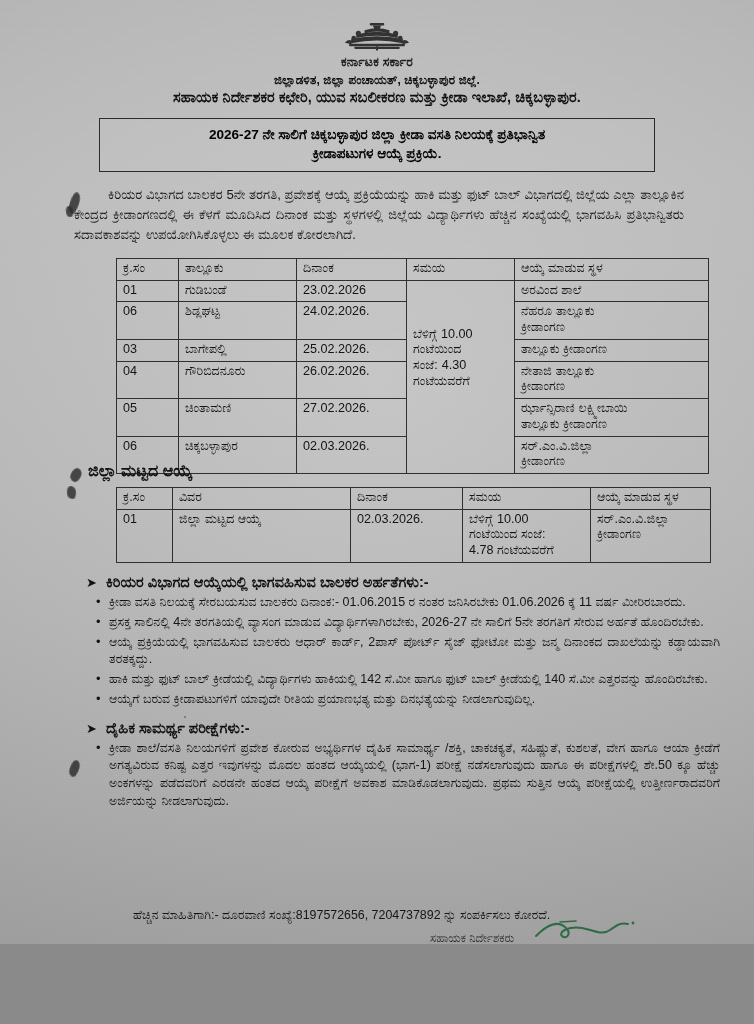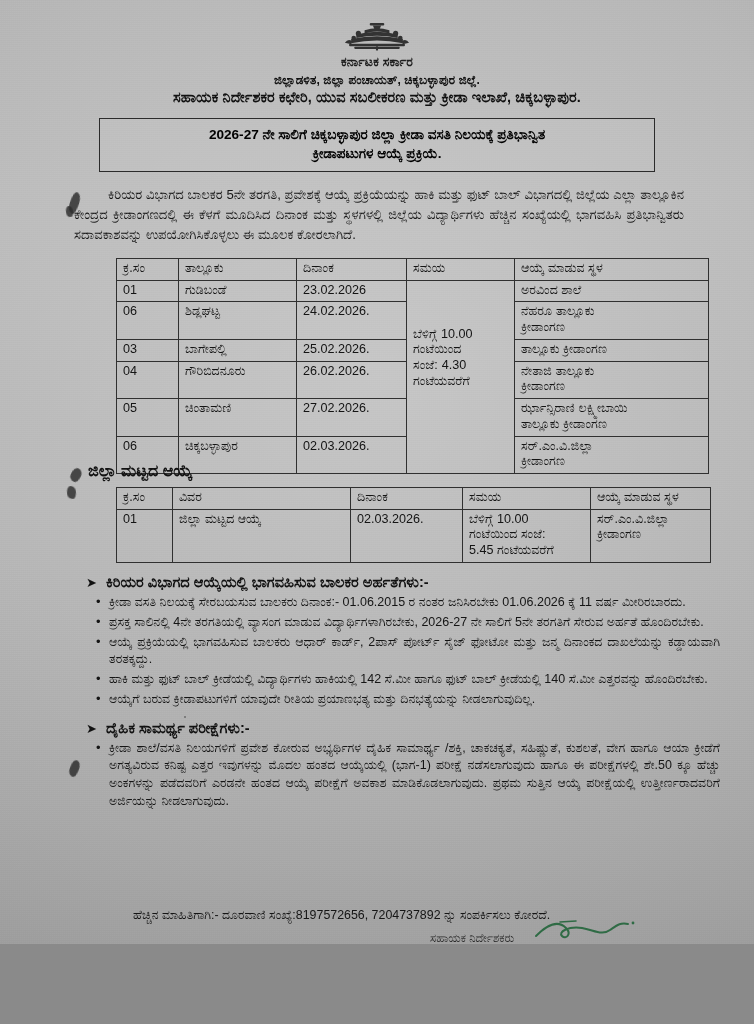--- a/index.html
+++ b/index.html
@@ -452,21 +452,21 @@
           <tr>
             <td>01</td>
             <td>ಜಿಲ್ಲಾ ಮಟ್ಟದ ಆಯ್ಕೆ</td>
             <td>02.03.2026.</td>
             <td>
               <div class="spread">
                 <span>ಬೆಳಿಗ್ಗೆ</span>
                 <span>10.00</span>
               </div>
               <div>ಗಂಟೆಯಿಂದ ಸಂಜೆ:</div>
-              <div>5.45 ಗಂಟೆಯವರೆಗೆ</div>
+              <div>4.78 ಗಂಟೆಯವರೆಗೆ</div>
             </td>
             <td>
               <div>ಸರ್.ಎಂ.ವಿ.ಜಿಲ್ಲಾ</div>
               <div>ಕ್ರೀಡಾಂಗಣ</div>
             </td>
           </tr>
         </tbody>
       </table>
     </div>
 

